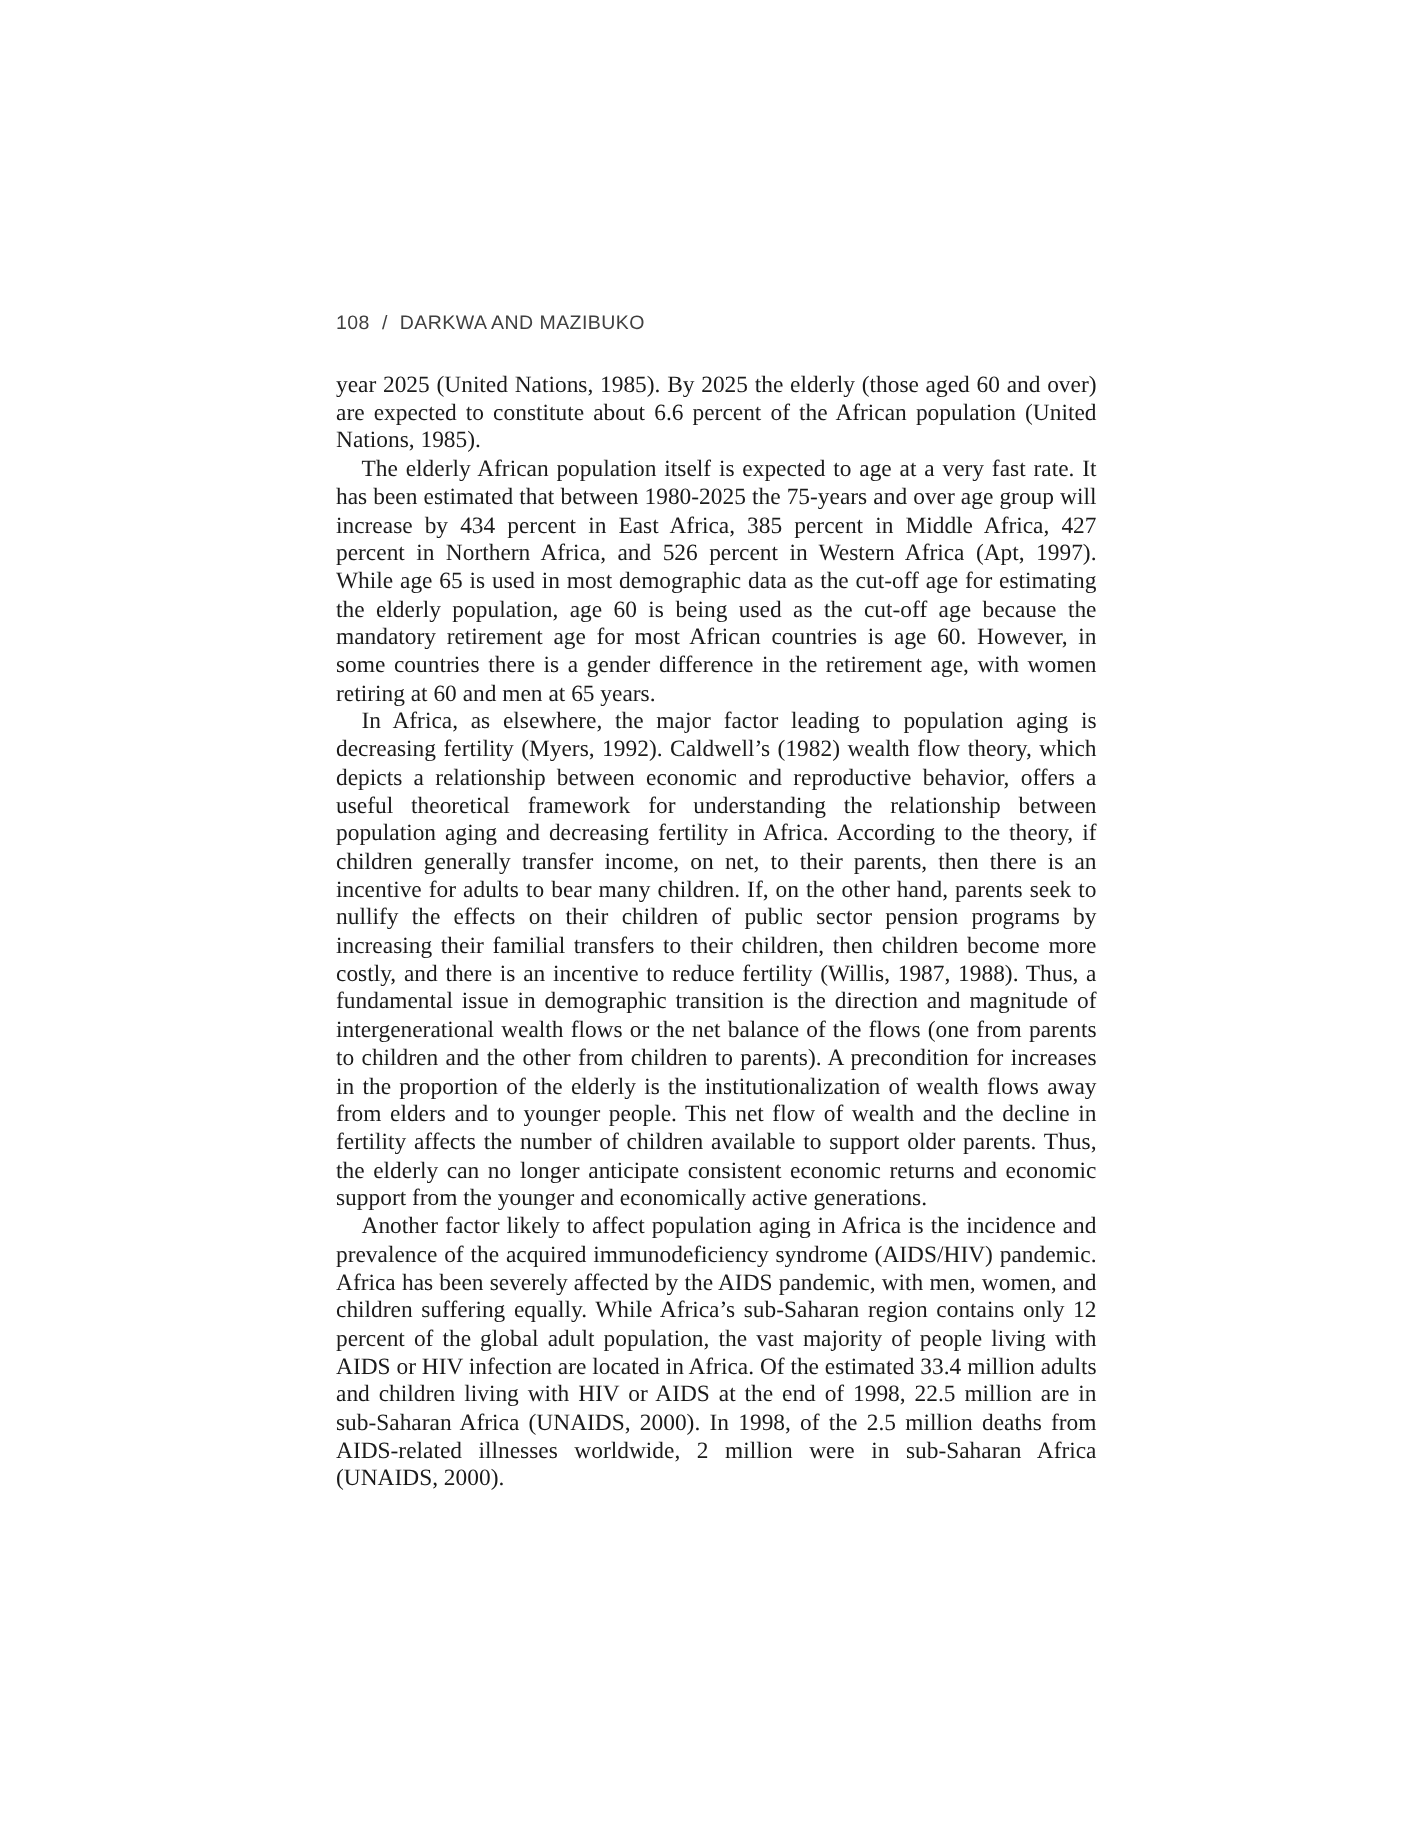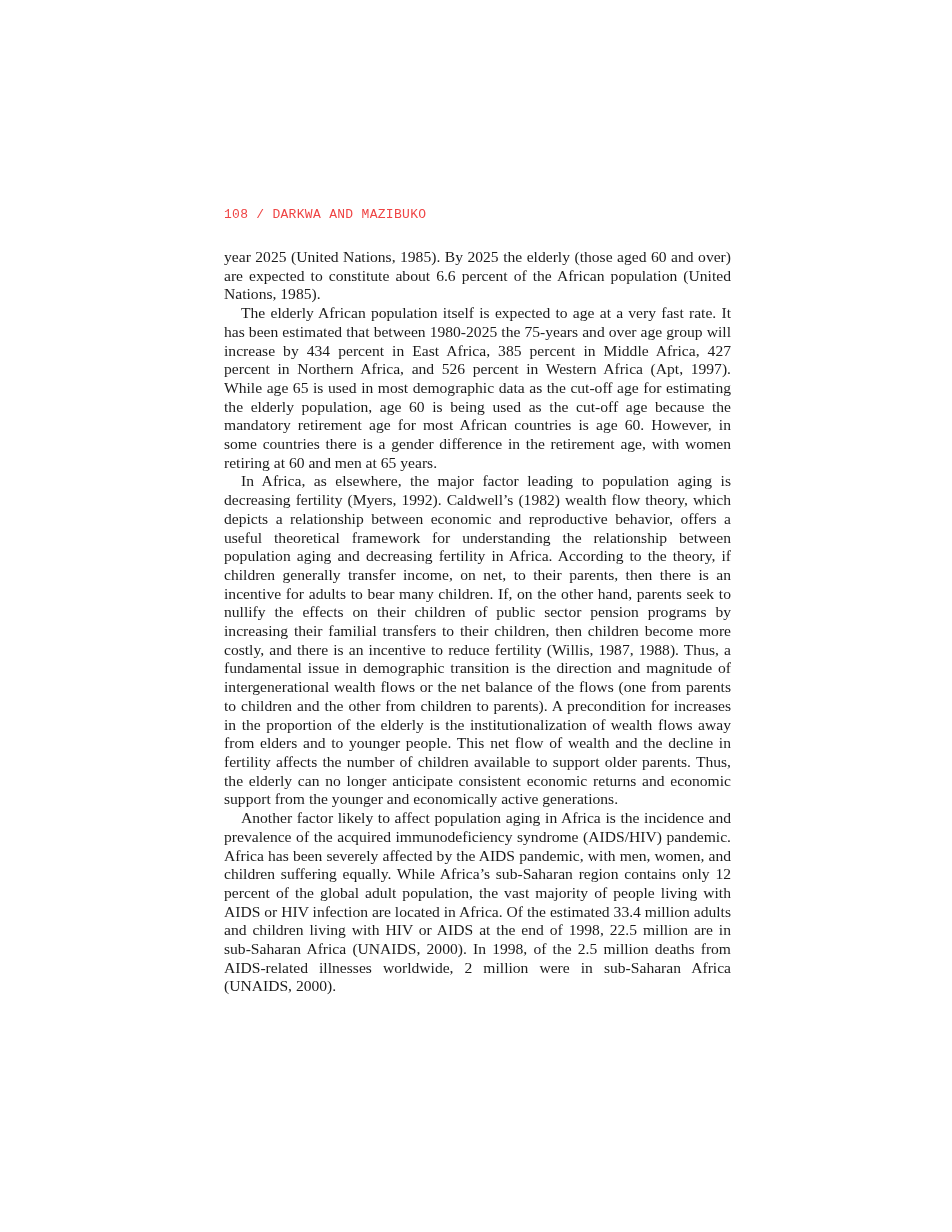--- a/index.html
+++ b/index.html
@@ -13,24 +13,24 @@
     position: relative;
     overflow: hidden;
   }
   .page-content {
     position: absolute;
     left: 224px;
     top: 207px;
     width: 507px;
   }
   .running-head {
-    font-family: Liberation Mono, monospace;
+    font-family: Liberation Sans, sans-serif;
     font-size: 13px;
     line-height: 15px;
-    color: #ef4444;
+    color: #404040;
     letter-spacing: 0.3px;
     white-space: nowrap;
   }
   .running-head .sep {
     margin: 0 8px;
   }
   .body-text {
     margin-top: 26px;
     font-family: "Liberation Serif", serif;
     font-size: 15.6px;

